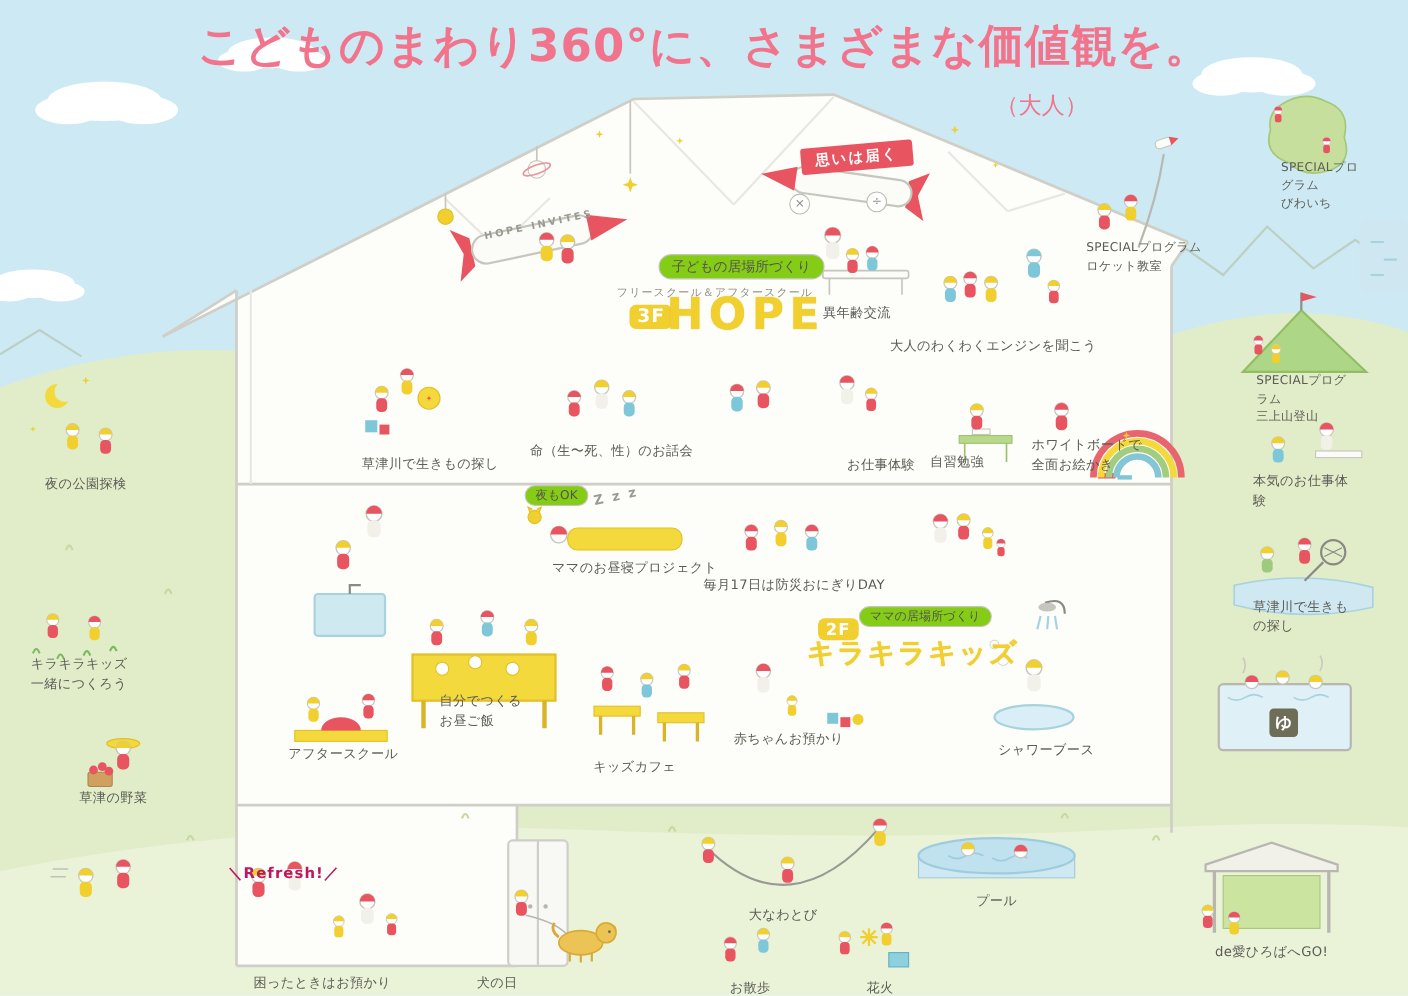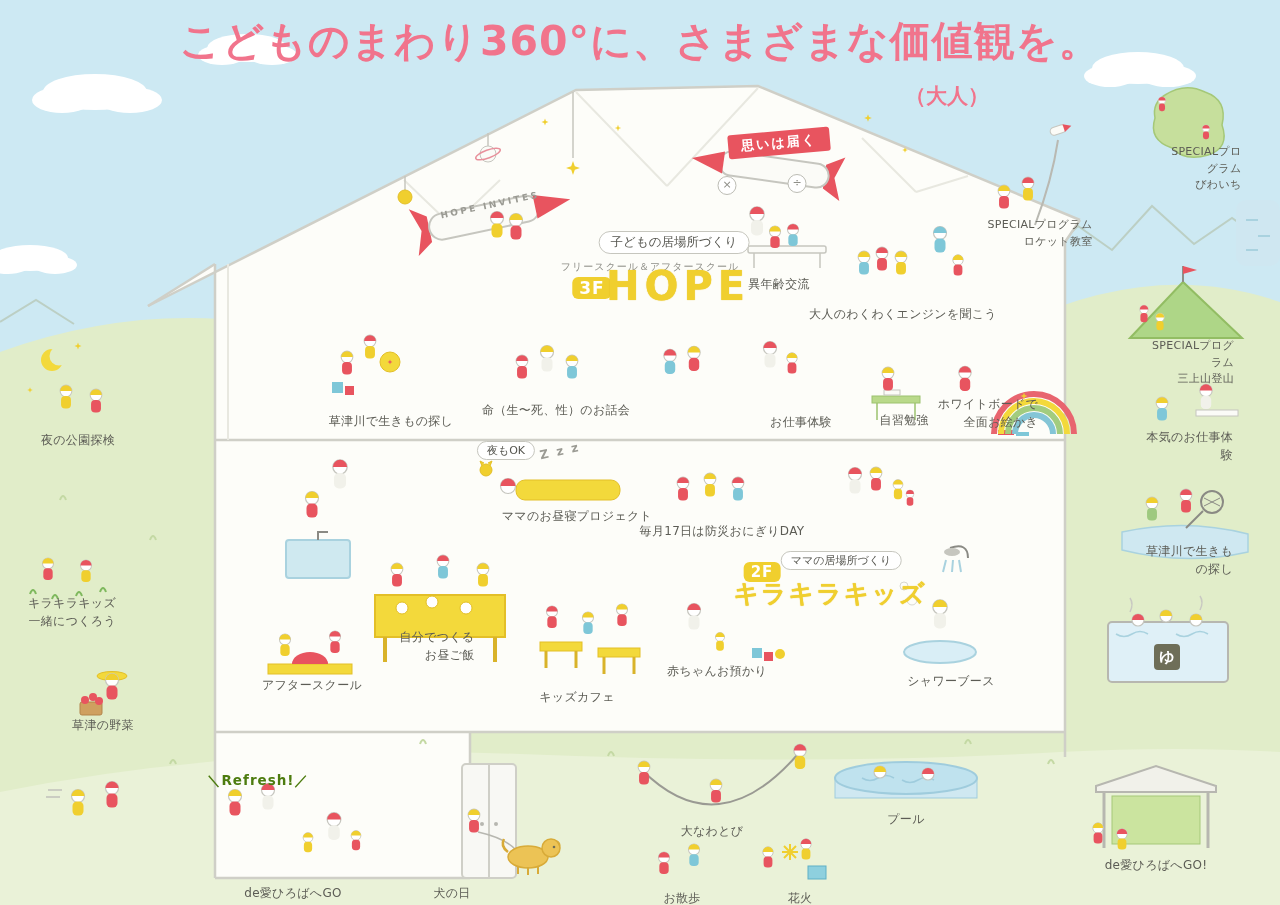--- a/index.html
+++ b/index.html
@@ -5,46 +5,46 @@
   html,body{margin:0;padding:0;background:#fff;}
   .canvas{position:relative;width:1280px;height:905px;overflow:hidden;background:#cde9f3;
           font-family:"DejaVu Sans",sans-serif;}
   svg.scene{position:absolute;left:0;top:0;}
   
   .p-head{fill:#fff;stroke:#c6c6bf;stroke-width:1.2}
   .p-hair{fill:var(--h,#f0cf2e)}
   .p-body{fill:var(--t,#e8545f)}
   
   .label{position:absolute;transform:translateX(-50%);font-size:12px;color:#5c5c55;
-         white-space:pre-line;text-align:right;line-height:1.5;letter-spacing:.3px;font-weight:500;}
+         white-space:pre-line;text-align:left;line-height:1.5;letter-spacing:.3px;font-weight:500;}
   .sm{font-size:11px}
   .xs{font-size:10px;color:#8f8f88;letter-spacing:1px;white-space:nowrap}
-  .bubble{position:absolute;transform:translateX(-50%);background:#ffffff;border:1.5px solid #c6c6be;
+  .bubble{position:absolute;transform:translateX(-50%);background:#84cc16;border:1.5px solid #c6c6be;
           border-radius:14px;padding:2px 11px;font-size:12.5px;color:#55554f;white-space:nowrap;font-weight:500;}
   .bubble.sm{font-size:11px;padding:1px 9px;}
   .tag{position:absolute;transform:translateX(-50%);background:#f0cf2e;color:#fff;font-weight:800;
        border-radius:6px;padding:1px 7px;font-size:17px;letter-spacing:1px;}
   .tag.f2{font-size:15px;}
   .hope{position:absolute;transform:translateX(-50%);color:#f0cf2e;font-weight:800;font-size:40px;
         letter-spacing:5px;line-height:1;text-shadow:0 0 1px #e4be1f;white-space:nowrap;}
   .kirakira{position:absolute;transform:translateX(-50%);color:#f0cf2e;font-weight:700;font-size:25px;
         letter-spacing:2px;line-height:1;text-shadow:0 0 1px #e4be1f;white-space:nowrap;}
   .title-main{position:absolute;left:640px;top:14px;transform:translateX(-50%);color:#f1748c;
         font-size:41px;font-weight:800;letter-spacing:1px;white-space:nowrap;}
   .title-note{position:absolute;left:947px;top:82px;transform:translateX(-50%);color:#f1748c;
-        font-size:21px;font-weight:700;white-space:nowrap;}
+        font-size:21px;font-weight:400;white-space:nowrap;}
   .flag{position:absolute;transform:translateX(-50%) rotate(-5deg);background:#e8545f;color:#fff;
         font-size:13px;font-weight:600;padding:3px 13px;border-radius:3px;letter-spacing:2px;white-space:nowrap;}
   .rocket-text{position:absolute;transform:translateX(-50%) rotate(-12deg);font-size:9px;
         letter-spacing:2.5px;color:#9a9a93;font-weight:600;white-space:nowrap;}
   .mathsym{position:absolute;transform:translateX(-50%);width:17px;height:17px;border:1.4px solid #bcbcb4;
         border-radius:50%;background:#fff;color:#8f8f88;font-size:11px;line-height:15px;text-align:center;}
   .zzz{position:absolute;transform:translateX(-50%) rotate(-12deg);color:#9a9a93;font-size:12px;
         font-weight:700;letter-spacing:2px;white-space:nowrap;}
-  .refresh{font-size:13.5px;color:#4d7c0f;font-weight:700;letter-spacing:1px;white-space:nowrap;}
+  .refresh{font-size:13.5px;color:#be185d;font-weight:700;letter-spacing:1px;white-space:nowrap;margin-top:14px;}
   .yu{position:absolute;transform:translateX(-50%);width:26px;height:26px;background:#6e6e58;color:#fff;
         font-size:15px;line-height:26px;text-align:center;border-radius:4px;font-weight:700;}
 </style>
 </head>
 <body>
 
 <div class="canvas">
 
 <svg class="scene" width="1280" height="905" viewBox="0 0 1280 905">
   <defs>
@@ -362,21 +362,21 @@
 <div class="bubble" style="left:674px;top:231px">子どもの居場所づくり</div>
 <div class="label xs" style="left:650px;top:259px">フリースクール＆アフタースクール</div>
 <div class="tag" style="left:592px;top:277px">3F</div>
 <div class="hope" style="left:678px;top:266px">HOPE</div>
 
 <div class="label" style="left:779px;top:275px">異年齢交流</div>
 <div class="label" style="left:903px;top:305px">大人のわくわくエンジンを聞こう</div>
 <div class="label" style="left:391px;top:412px">草津川で生きもの探し</div>
 <div class="label" style="left:556px;top:401px">命（生〜死、性）のお話会</div>
 <div class="label" style="left:801px;top:413px">お仕事体験</div>
-<div class="label" style="left:904px;top:411px">自習勉強</div>
+<div class="label" style="left:870px;top:411px">自習勉強</div>
 <div class="label" style="left:988px;top:395px">ホワイトボードで
 全面お絵かき</div>
 <div class="mathsym" style="left:727px;top:176px">×</div>
 <div class="mathsym" style="left:797px;top:174px">÷</div>
 
 <div class="bubble sm" style="left:506px;top:441px">夜もOK</div>
 <div class="zzz" style="left:560px;top:444px">Z z z</div>
 <div class="label" style="left:577px;top:507px">ママのお昼寝プロジェクト</div>
 <div class="label" style="left:722px;top:522px">毎月17日は防災おにぎりDAY</div>
 <div class="tag f2" style="left:762px;top:562px">2F</div>
@@ -387,21 +387,21 @@
 <div class="label" style="left:312px;top:676px">アフタースクール</div>
 <div class="label" style="left:577px;top:688px">キッズカフェ</div>
 <div class="label" style="left:717px;top:662px">赤ちゃんお預かり</div>
 <div class="label" style="left:951px;top:672px">シャワーブース</div>
 
 <div class="label" style="left:78px;top:431px">夜の公園探検</div>
 <div class="label" style="left:72px;top:594px">キラキラキッズ
 一緒につくろう</div>
 <div class="label" style="left:103px;top:716px">草津の野菜</div>
 <div class="label refresh" style="left:258px;top:770px">＼Refresh!／</div>
-<div class="label" style="left:293px;top:884px">de愛ひろばへGO</div>
+<div class="label" style="left:293px;top:884px">困ったときはお預かり</div>
 
 <div class="label" style="left:452px;top:884px">犬の日</div>
 <div class="label" style="left:712px;top:822px">大なわとび</div>
 <div class="label" style="left:682px;top:889px">お散歩</div>
 <div class="label" style="left:800px;top:889px">花火</div>
 <div class="label" style="left:906px;top:810px">プール</div>
 
 <div class="label sm" style="left:1203px;top:144px">SPECIALプログラム
 びわいち</div>
 <div class="label sm" style="left:1040px;top:217px">SPECIALプログラム

